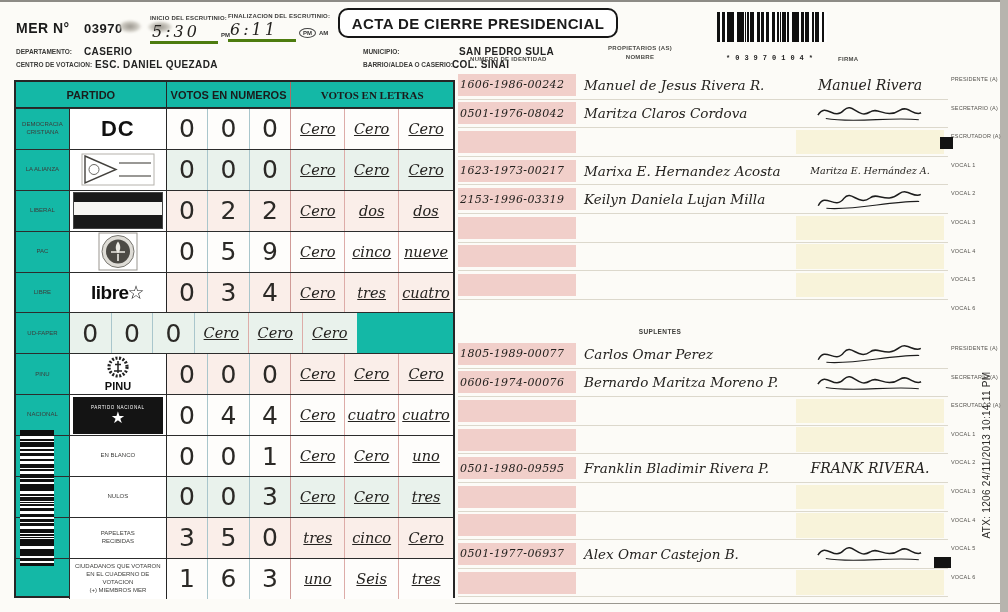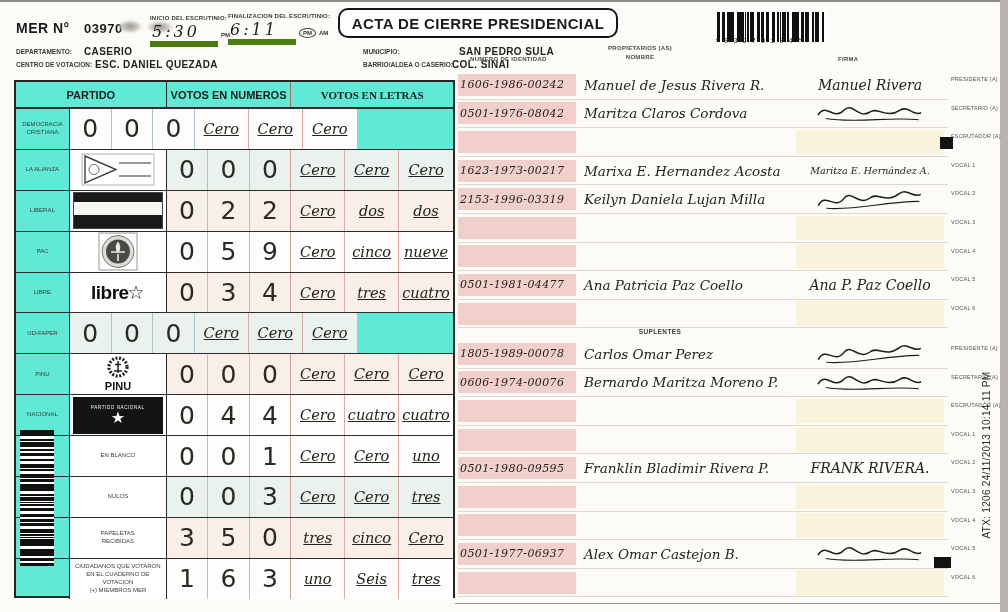--- a/index.html
+++ b/index.html
@@ -15,21 +15,21 @@
   .edge-bottom-right{position:absolute;left:455px;top:603px;width:545px;height:1px;background:#9a978f;}
 
   
   .mer{position:absolute;left:16px;top:20px;font-weight:bold;font-size:14px;letter-spacing:.5px;}
   .mer .num{margin-left:10px;font-size:13px;}
   .smudge{position:absolute;border-radius:40%;filter:blur(1px);background:radial-gradient(closest-side,#9a968e,#cfccc4 70%,transparent);}
   .smudge.a{left:118px;top:20px;width:24px;height:13px;}
   .smudge.b{left:147px;top:21px;width:26px;height:12px;}
   .tiny-label{font-size:6px;letter-spacing:.2px;color:#3a3a38;font-weight:bold;}
   .time-block{position:absolute;}
-  .time-block .tline{border-bottom:6px solid #4d7c0f;display:inline-block;min-width:64px;padding:0 2px 0 2px;margin-top:1px;}
+  .time-block .tline{border-bottom:3px solid #4d7c0f;display:inline-block;min-width:64px;padding:0 2px 0 2px;margin-top:1px;}
   .time-hw{font-size:16px;letter-spacing:3px;}
   .ampm{font-size:6px;font-weight:bold;color:#333;margin-left:3px;}
   .pm-circled{border:1px solid #444;border-radius:50%;padding:1px 3px;}
   .title-box{
     position:absolute;left:338px;top:8px;width:276px;height:26px;
     border:2px solid #161616;border-radius:10px;background:#fff;
     display:flex;align-items:center;justify-content:center;
     font-weight:bold;font-size:15px;letter-spacing:.4px;
   }
   .loc-label{position:absolute;font-size:6.5px;font-weight:bold;color:#3a3a38;}
@@ -37,26 +37,26 @@
 
   
   .barcode-top{
     position:absolute;left:717px;top:12px;width:110px;height:30px;
     background-image:
       repeating-linear-gradient(90deg,#101010 0 2px,transparent 2px 5px),
       repeating-linear-gradient(90deg,#101010 0 1px,transparent 1px 7px),
       repeating-linear-gradient(90deg,#101010 0 3px,transparent 3px 11px);
     background-color:#fff;
   }
-  .barcode-top-text{position:absolute;left:715px;top:37px;width:114px;
-    font-family:"Liberation Mono",monospace;font-size:7px;letter-spacing:5px;color:#222;}
+  .barcode-top-text{position:absolute;left:715px;top:54px;width:114px;text-align:center;
+    font-family:"Liberation Mono",monospace;font-size:7px;letter-spacing:5px;color:#222;font-weight:bold;}
 
   
   #results-table{position:absolute;left:14px;top:80px;width:441px;height:518px;
-    border:2px solid #262626;box-sizing:border-box;background:#5eead4;}
+    border:2px solid #262626;box-sizing:border-box;background:#14b8a6;}
   .rt-header{display:flex;height:25px;border-bottom:1.5px solid #262626;font-weight:bold;font-size:11px;}
   .rt-header div{display:flex;align-items:center;justify-content:center;box-sizing:border-box;}
   .rt-h-partido{width:151px;border-right:1.5px solid #262626;}
   .rt-h-num{width:125px;border-right:1.5px solid #b06a66;}
   .rt-h-let{width:162px;font-family:Liberation Serif, serif;}
   .pt-row{display:flex;height:40.9px;border-top:1px solid #2c2c2c;box-sizing:border-box;}
   .pt-row > div{box-sizing:border-box;display:flex;align-items:center;justify-content:center;}
   .c-name{width:54px;border-right:1px solid #2c2c2c;font-size:6px;color:#3c3c3a;text-align:center;line-height:1.25;padding:0 1px;}
   .c-logo{width:97px;border-right:1.5px solid #262626;background:#fff;overflow:hidden;}
   .c-label{width:97px;border-right:1.5px solid #262626;font-size:6px;color:#3c3c3a;text-align:center;line-height:1.3;white-space:pre-line;background:#fff;padding:0 1px;}
@@ -157,20 +157,23 @@
 
 <div id="results-table">
   <div class="rt-header">
     <div class="rt-h-partido">PARTIDO</div>
     <div class="rt-h-num">VOTOS EN NUMEROS</div>
     <div class="rt-h-let">VOTOS EN LETRAS</div>
   </div>
   <div id="rt-body">
       <div class="pt-row t-white">
         <div class="c-name">DEMOCRACIA CRISTIANA</div>
+        <div class="c-logo">
+          <span class="logo-dc">DC</span>
+        </div>
         <div class="c-num">
           <span class="hw dgt">0</span>
         </div>
         <div class="c-num">
           <span class="hw dgt">0</span>
         </div>
         <div class="c-num">
           <span class="hw dgt">0</span>
         </div>
         <div class="c-let">
@@ -532,40 +535,29 @@
       <div class="s-id"></div>
       <div class="s-name"></div>
       <div class="s-firma s-empty"></div>
     </div>
     <div class="sig-row">
       <div class="s-id"></div>
       <div class="s-name"></div>
       <div class="s-firma s-empty"></div>
     </div>
     <div class="sig-row">
-      <div class="s-id">
-        <span class="hw idtxt">0501-1981-04477</span>
-      </div>
-      <div class="s-name">
-        <span class="hw nmtxt">Ana Patricia Paz Coello</span>
-      </div>
-      <div class="s-firma">
-        <span class="hw sigtxt">Ana P. Paz Coello</span>
-      </div>
-    </div>
-    <div class="sig-row">
       <div class="s-id"></div>
       <div class="s-name"></div>
       <div class="s-firma s-empty"></div>
     </div>
   </div>
 <div id="sup-rows" class="sig-rows">
     <div class="sig-row">
       <div class="s-id">
-        <span class="hw idtxt">1805-1989-00078</span>
+        <span class="hw idtxt">1805-1989-00077</span>
       </div>
       <div class="s-name">
         <span class="hw nmtxt">Carlos Omar Perez</span>
       </div>
       <div class="s-firma">
         <svg class="scrib" style="transform:rotate(-3deg)" width="112" height="23" viewBox="0 0 112 23">
           <path d="M4,15 C12,1 20,21 30,9 C38,0 44,18 56,10 C64,4 72,17 86,7 C94,2 100,13 107,9" fill="none" stroke="#1d1d1d" stroke-width="1.5"></path>
           <path d="M12,18 C40,22 76,14 105,16" fill="none" stroke="#1d1d1d" stroke-width="1.1"></path>
         </svg>
       </div>

